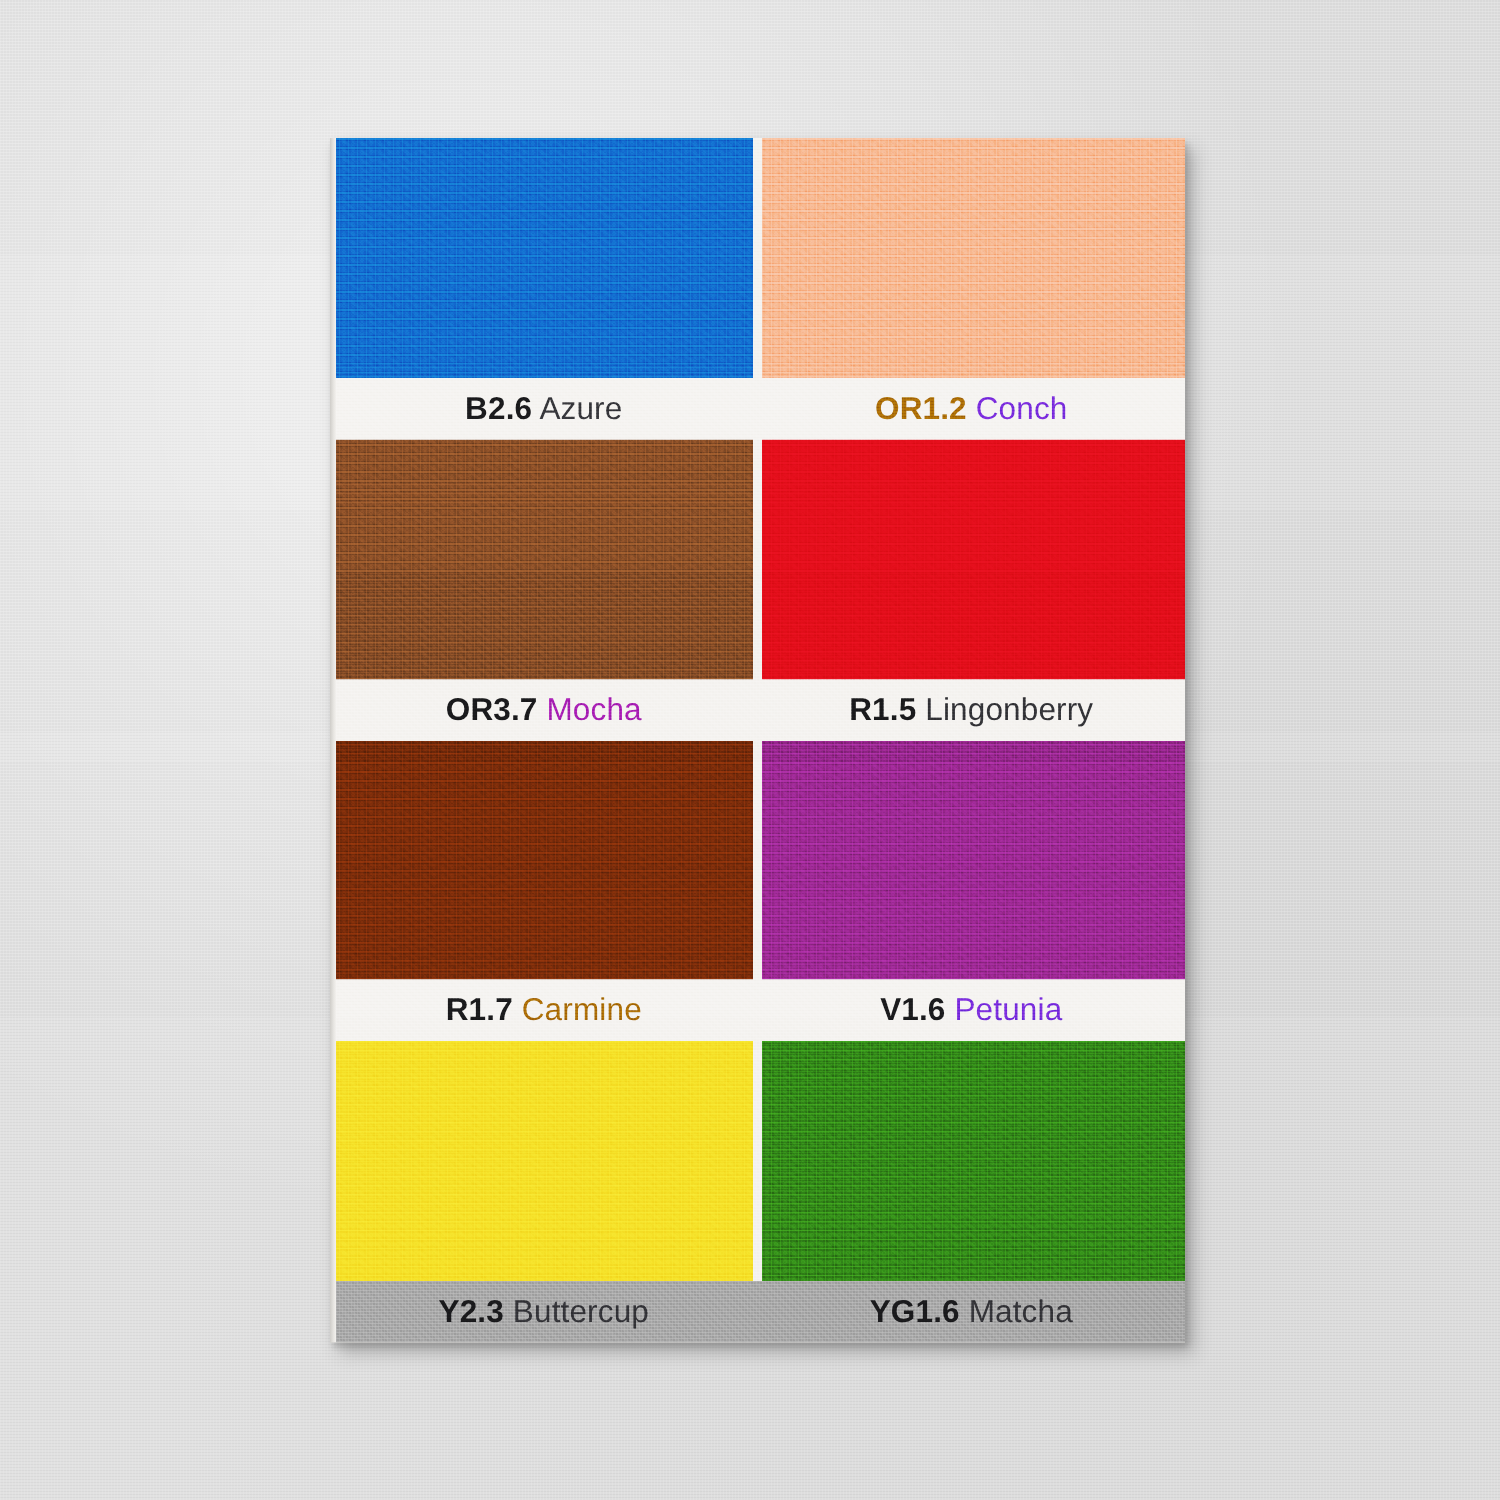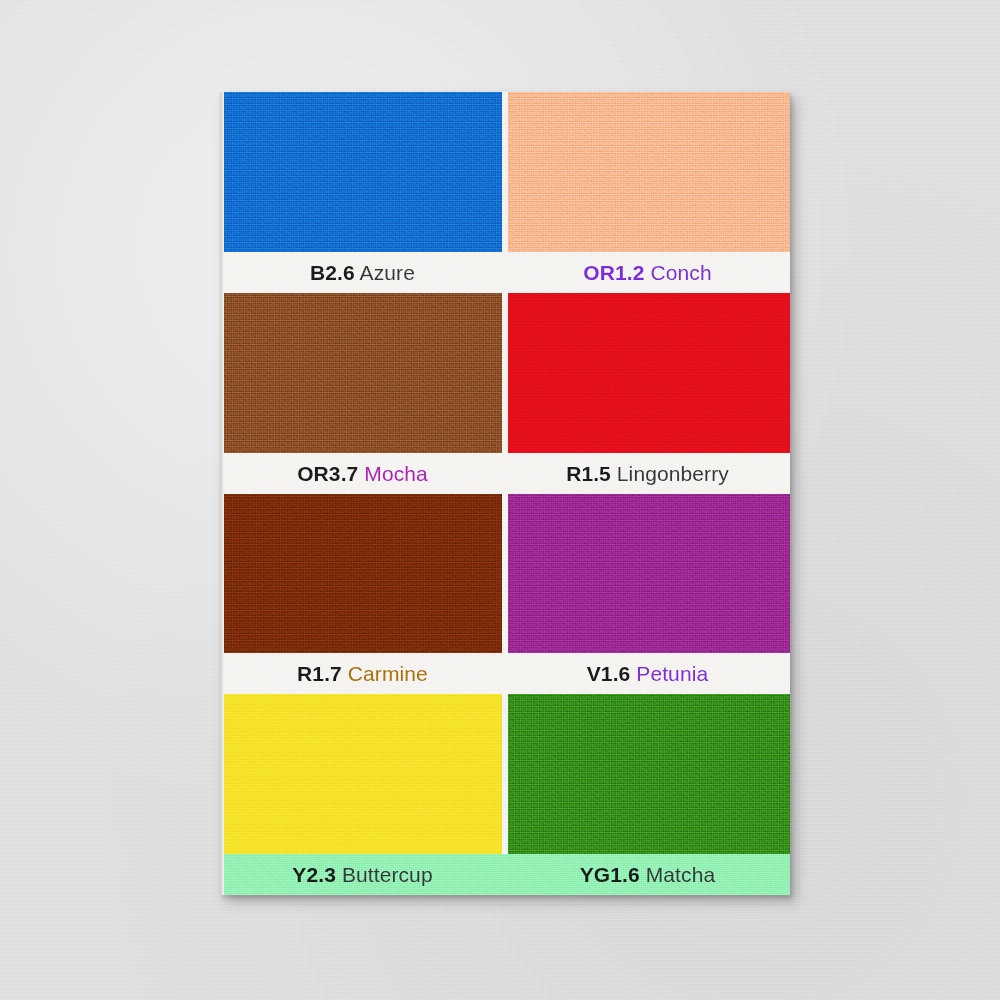--- a/index.html
+++ b/index.html
@@ -146,21 +146,21 @@
     <div class="swatch-pair">
       <div class="swatch left" style="background-color: rgb(16, 96, 200);"></div>
       <div class="swatch right" style="background-color: rgb(247, 173, 128);"></div>
     </div>
     <div class="label-band" style="background-color: rgb(244, 242, 239);">
       <div class="label-cell">
         <span class="code" style="color: rgb(24, 24, 26);">B2.6</span>
         <span class="name" style="color: rgb(48, 48, 52);">Azure</span>
       </div>
       <div class="label-cell">
-        <span class="code" style="color: #6d28d9;">OR1.2</span>
+        <span class="code" style="color: #a16207;">OR1.2</span>
         <span class="name" style="color: #6d28d9;">Conch</span>
       </div>
     </div>
   </div>
 
   <div class="row" id="row-2">
     <div class="swatch-pair">
       <div class="swatch left" style="background-color: rgb(122, 69, 34);"></div>
       <div class="swatch right" style="background-color: rgb(224, 12, 23);"></div>
     </div>
@@ -191,21 +191,21 @@
         <span class="name" style="color: #6d28d9;">Petunia</span>
       </div>
     </div>
   </div>
 
   <div class="row" id="row-4">
     <div class="swatch-pair">
       <div class="swatch left" style="background-color: rgb(245, 222, 36);"></div>
       <div class="swatch right" style="background-color: rgb(46, 125, 22);"></div>
     </div>
-    <div class="label-band" style="background-color: #86efac;">
+    <div class="label-band" style="background-color: #a3a3a3;">
       <div class="label-cell">
         <span class="code" style="color: rgb(24, 24, 26);">Y2.3</span>
         <span class="name" style="color: rgb(48, 48, 52);">Buttercup</span>
       </div>
       <div class="label-cell">
         <span class="code" style="color: rgb(24, 24, 26);">YG1.6</span>
         <span class="name" style="color: rgb(48, 48, 52);">Matcha</span>
       </div>
     </div>
   </div>

